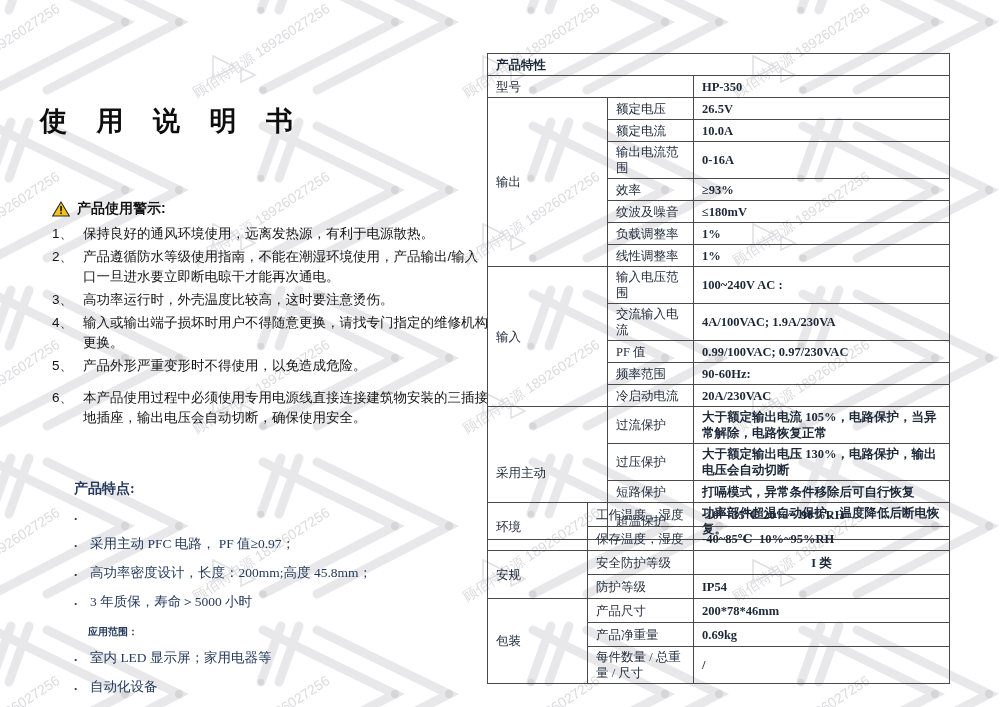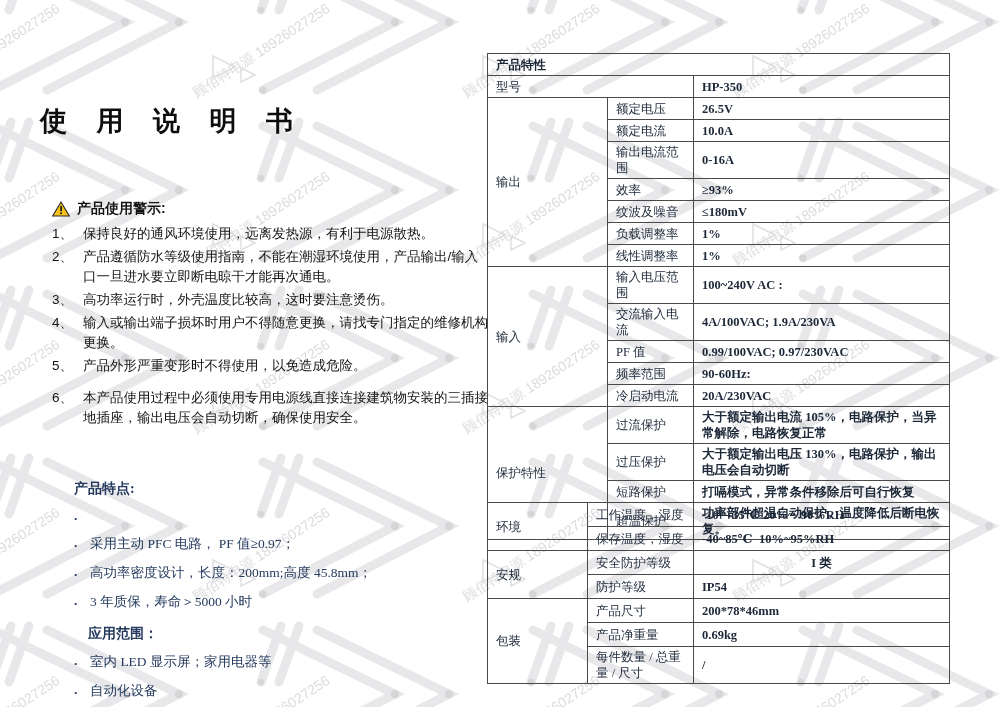--- a/index.html
+++ b/index.html
@@ -26,21 +26,21 @@
   .warn-num{flex:0 0 31px;}
   .warn-text{flex:1;}
   .warn-item.gap{margin-top:12px;}
   .features-block{
     position:absolute;left:62px;top:480px;width:410px;z-index:2;
     color:#253a5e;font-family:"Liberation Serif","DejaVu Serif",serif;
   }
   .feat-head{font-size:14px;font-weight:bold;margin:0 0 10px 12px;}
   .feat-item{font-size:13.5px;margin:0 0 11px 12px;display:flex;font-weight:500;}
   .feat-bullet{flex:0 0 16px;font-weight:bold;}
-  .apps-head{font-size:14px;font-weight:bold;margin:14px 0 10px 26px;}
+  .apps-head{font-size:10px;font-weight:bold;margin:14px 0 10px 26px;}
   
   .spec-table,.env-table{
     position:absolute;left:487px;width:462px;z-index:2;
     border-collapse:collapse;table-layout:fixed;
     font-family:"Liberation Serif","DejaVu Serif",serif;
     color:#1c2838;background:transparent;
   }
   .spec-table{top:53px;}
   .env-table{top:502px;}
   .spec-table td,.env-table td{
@@ -664,21 +664,21 @@
       </tr>
       <tr>
         <td class="lbl">频率范围</td>
         <td class="val">90-60Hz:</td>
       </tr>
       <tr>
         <td class="lbl">冷启动电流</td>
         <td class="val">20A/230VAC</td>
       </tr>
       <tr>
-        <td class="group" rowspan="4">保护特性</td>
+        <td class="group" rowspan="4">采用主动</td>
         <td class="lbl">过流保护</td>
         <td class="val">大于额定输出电流 105%，电路保护，当异常解除，电路恢复正常</td>
       </tr>
       <tr>
         <td class="lbl">过压保护</td>
         <td class="val">大于额定输出电压 130%，电路保护，输出电压会自动切断</td>
       </tr>
       <tr>
         <td class="lbl">短路保护</td>
         <td class="val">打嗝模式，异常条件移除后可自行恢复</td>

